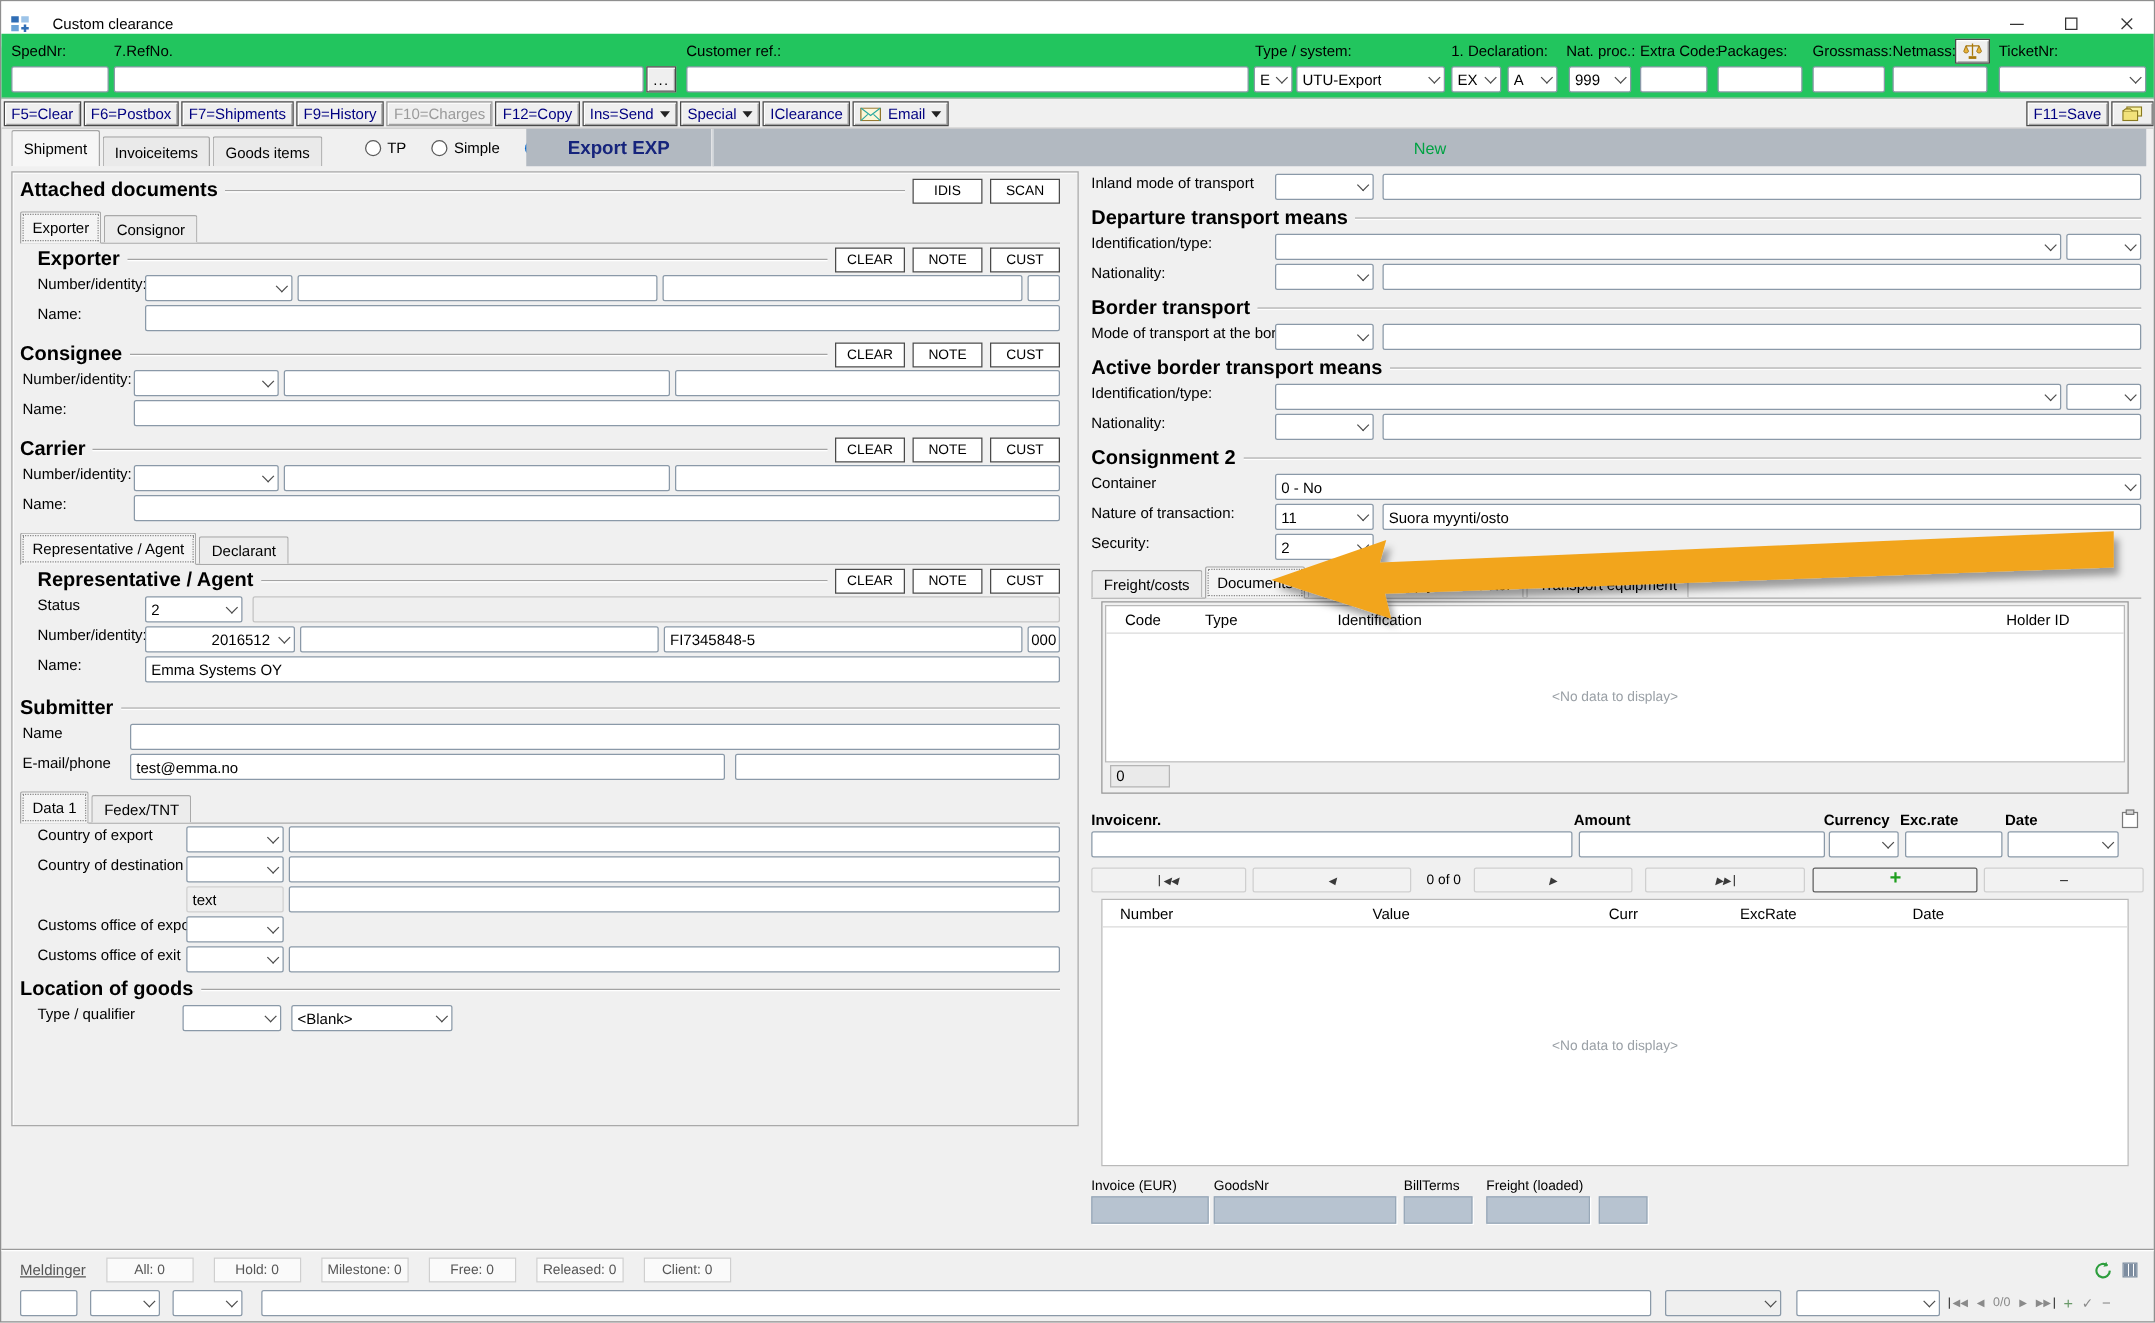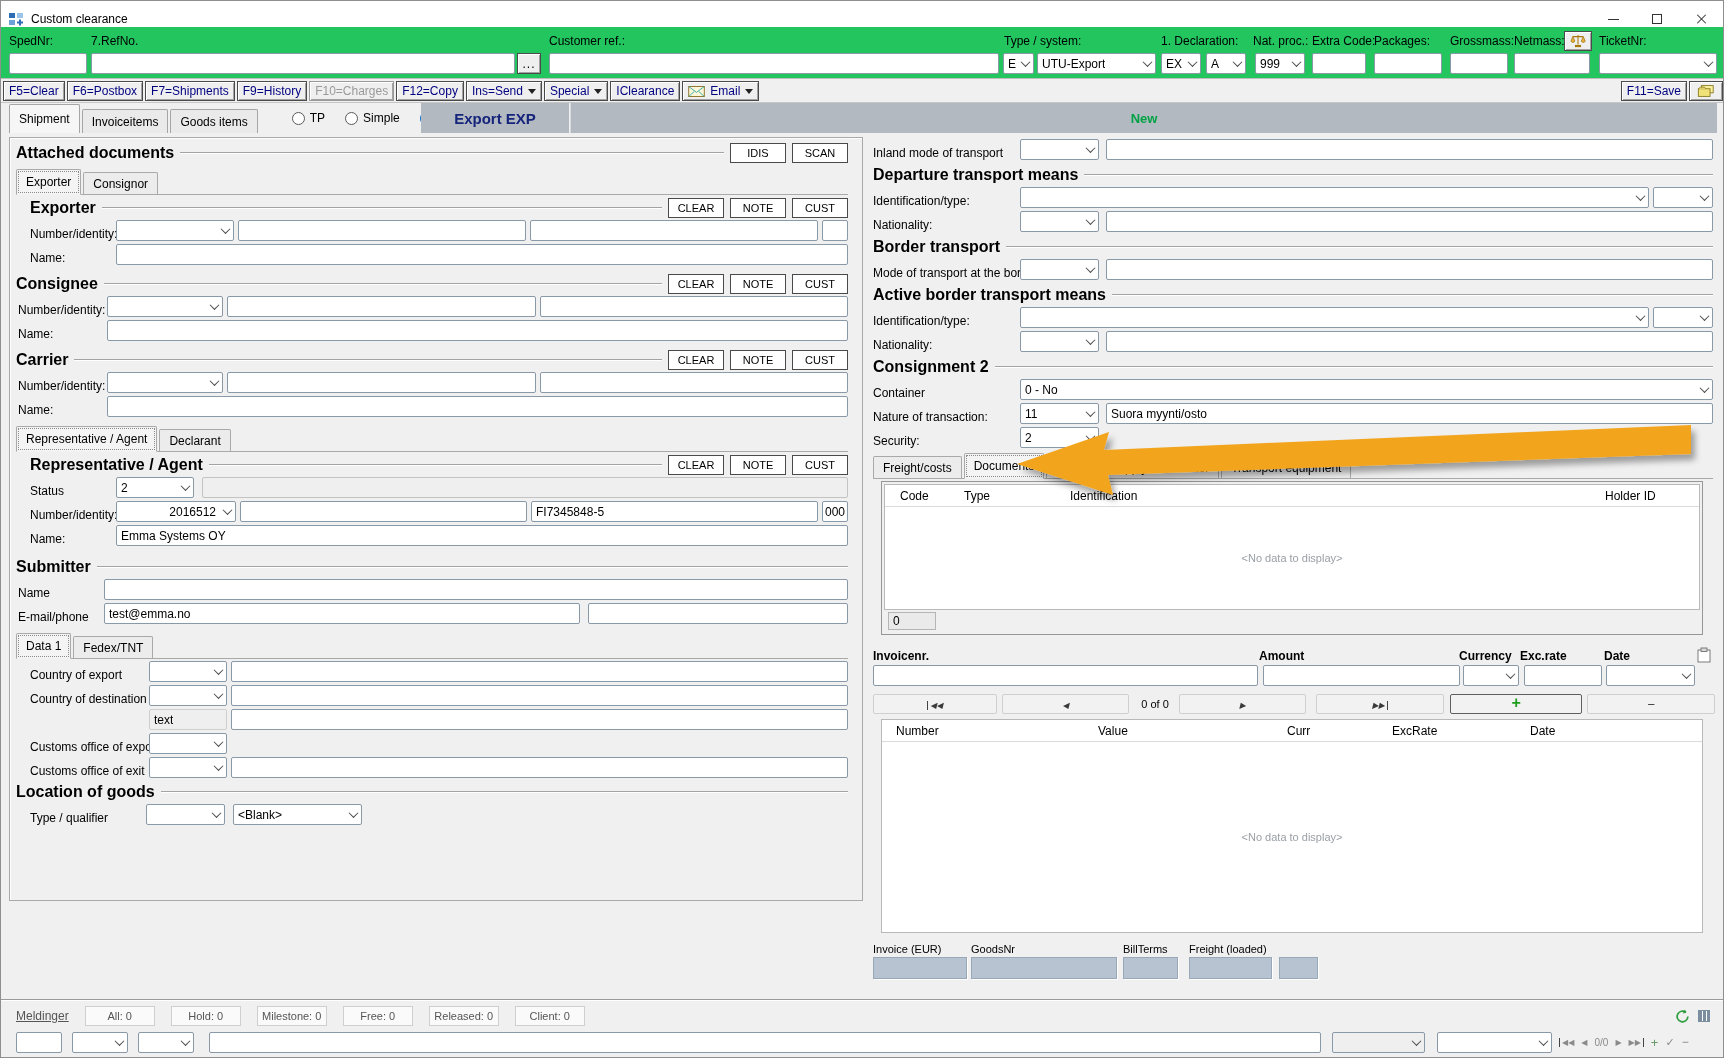--- a/index.html
+++ b/index.html
@@ -1,18 +1,18 @@
 <!DOCTYPE html>
 <html><head>
 <meta charset="utf-8">
 <style>
 *{box-sizing:border-box;margin:0;padding:0}
 body{width:1724px;height:1058px;position:relative;background:#f0f0f0;font-family:"Liberation Sans",sans-serif;font-size:12px;color:#000;overflow:hidden;border:1px solid #8f8f8f}
 
-.titlebar{height:37px;background:#fff;display:flex;align-items:center;gap:7px;padding-left:7px;border-bottom:1px solid #dcdcdc}
+.titlebar{height:37px;background:#fff;display:flex;align-items:center;gap:18px;padding-left:7px;border-bottom:1px solid #dcdcdc}
 .wctl{margin-left:auto;display:flex;height:26px}
 .wbt{width:44px;display:flex;align-items:center;justify-content:center;color:#333}
 .minbar{width:11px;height:1px;background:#333}
 .maxbox{width:10px;height:10px;border:1px solid #333}
 .xicon{position:relative;width:12px;height:12px}
 .xicon::before,.xicon::after{content:"";position:absolute;left:5.5px;top:0;width:1px;height:12px;background:#333}
 .xicon::before{transform:rotate(45deg)}.xicon::after{transform:rotate(-45deg)}
 
 .hdr{position:absolute;left:0;top:26px;width:1724px;height:52px;background:#22c55e;border-bottom:1px solid #bdbdbd}
 .hl{position:absolute;top:7px;white-space:nowrap}
@@ -31,29 +31,29 @@
 
 .strip{position:absolute;left:0;top:102px;width:1724px;height:30px;display:flex;align-items:flex-end;padding-left:8px}
 .mtab{height:24px;padding:0 9px;background:#eaeaea;border:1px solid #a5a5a5;border-bottom:none;border-radius:2px 2px 0 0;display:flex;align-items:center;margin-right:2px}
 .mtab.sel{height:29px;background:#f6f6f6}
 .radios{display:flex;align-items:center;gap:20px;margin-left:32px;height:30px}
 .radio{display:flex;align-items:center;gap:5px}
 .rad{width:13px;height:13px;border-radius:50%;background:#fff;border:1px solid #5a5a5a;flex:none}
 .rad.on{border:none;background:#0066cc;box-shadow:inset 0 0 0 2.5px #0066cc,inset 0 0 0 4.5px #fff}
 .banner{position:absolute;top:102px;height:30px;background:#b2b9c1;display:flex;align-items:center;justify-content:center}
 .banner.exp{left:420px;width:148px;color:#16247c;font-size:15px;font-weight:bold}
-.banner.new{left:569px;width:1147px;color:#00a243;font-size:13px;font-weight:bold;border-left:1px solid #d7dbe0}
+.banner.new{left:569px;width:1147px;color:#00a243;font-size:13px;font-weight:normal;border-left:1px solid #d7dbe0}
 
 .lpanel{position:absolute;left:8px;top:136px;width:854px;height:764px;background:#f0f0f0;border:1px solid #a9a9a9;box-shadow:inset 1px 1px 0 #fdfdfd;padding:4px 14px 0 6px;display:flex;flex-direction:column}
 .rpanel{position:absolute;left:868px;top:134px;width:848px;height:862px;padding:4px 4px 0 4px;display:flex;flex-direction:column}
 .grp{display:flex;align-items:center;gap:6px;height:20px;margin:1px 0 2px;flex:none}
 .grp b{font-size:16px;white-space:nowrap}
 .gline{flex:1;height:2px;border-top:1px solid #a3a3a3;border-bottom:1px solid #fff}
 .pbtn{flex:none;width:56px;height:20px;background:#fff;border:1px solid #4a4a4a;font-size:11px;display:flex;align-items:center;justify-content:center}
-.frow{display:flex;align-items:flex-end;height:21px;margin-bottom:3px;gap:4px;flex:none}
+.frow{display:flex;align-items:flex-start;height:21px;margin-bottom:3px;gap:4px;flex:none}
 .flbl{white-space:nowrap;flex:none}
 .tabs{display:flex;align-items:flex-end;height:26px;margin:4px 0 2px;border-bottom:1px solid #a9a9a9;flex:none}
 .tab{height:22px;padding:0 9px;background:#ececec;border:1px solid #a9a9a9;border-bottom:none;border-radius:2px 2px 0 0;display:flex;align-items:center;margin-right:2px;white-space:nowrap}
 .tab.sel{height:26px;background:#f4f4f4;margin-bottom:-1px;border-bottom:1px solid #f2f2f2;outline:1px dotted #8a8a8a;outline-offset:-3px}
 .tpage{padding-left:14px;display:flex;flex-direction:column;flex:none}
 .mt6{margin-top:6px}.mt8{margin-top:8px}
 
 .docsbox{margin-left:8px;width:822px;height:154px;background:#f0f0f0;border:1px solid #979797;display:flex;flex-direction:column;padding:2px;flex:none}
 .gridhead{position:relative;height:22px;border-bottom:1px solid #dadada;flex:none}
 .gridhead span{position:absolute;top:4px;white-space:nowrap}

